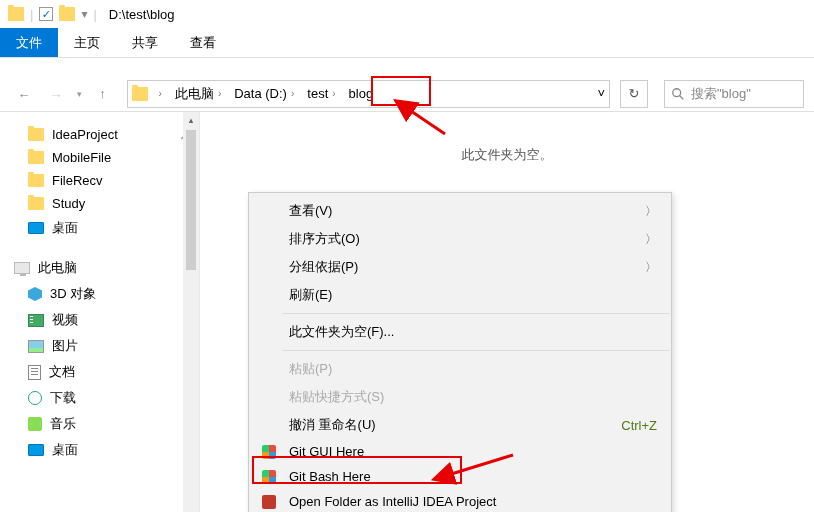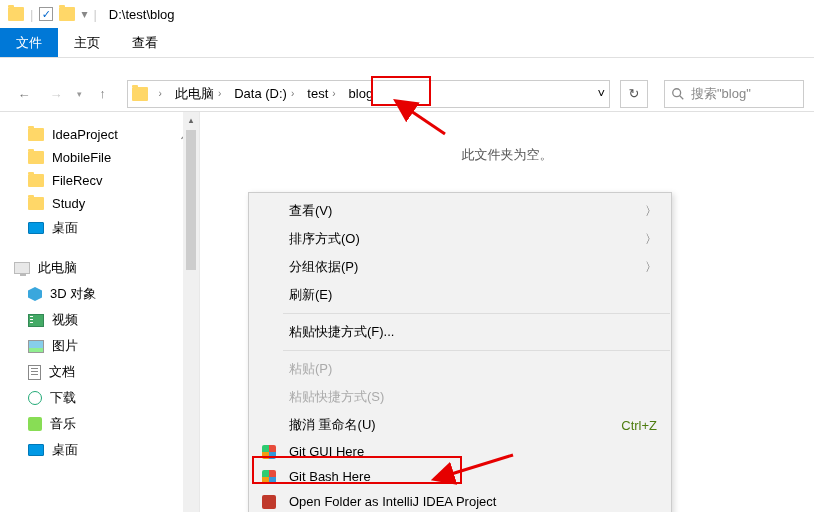--- a/index.html
+++ b/index.html
@@ -84,20 +84,21 @@
   <span class="chk on"></span>
   <span class="folder-sm"></span>
   <span style="color:#888;font-size:12px;">▾</span>
   <span class="qat-sep">|</span>
   <span class="title-text">D:\test\blog</span>
 </div>
 
 <div class="ribbon">
   <div class="tab file">文件</div>
   <div class="tab">主页</div>
+  <div class="tab">共享</div>
   <div class="tab">查看</div>
 </div>
 <div class="gap"></div>
 
 <div class="navbar">
   <div class="nav-btn">←</div>
   <div class="nav-btn disabled">→</div>
   <div class="dd">▾</div>
   <div class="nav-btn">↑</div>
   <div class="addr">
@@ -210,21 +211,21 @@
     </div>
   <div class="ctx-item">
       <span>分组依据(P)</span>
       <span class="arr-r">〉</span>
     </div>
   <div class="ctx-item">
       <span>刷新(E)</span>
     </div>
   <div class="ctx-sep"></div>
   <div class="ctx-item">
-      <span>粘贴快捷方式(F)...</span>
+      <span>此文件夹为空(F)...</span>
     </div>
   <div class="ctx-sep"></div>
   <div class="ctx-item disabled">
       <span>粘贴(P)</span>
     </div>
   <div class="ctx-item disabled">
       <span>粘贴快捷方式(S)</span>
     </div>
   <div class="ctx-item">
       <span>撤消 重命名(U)</span>

